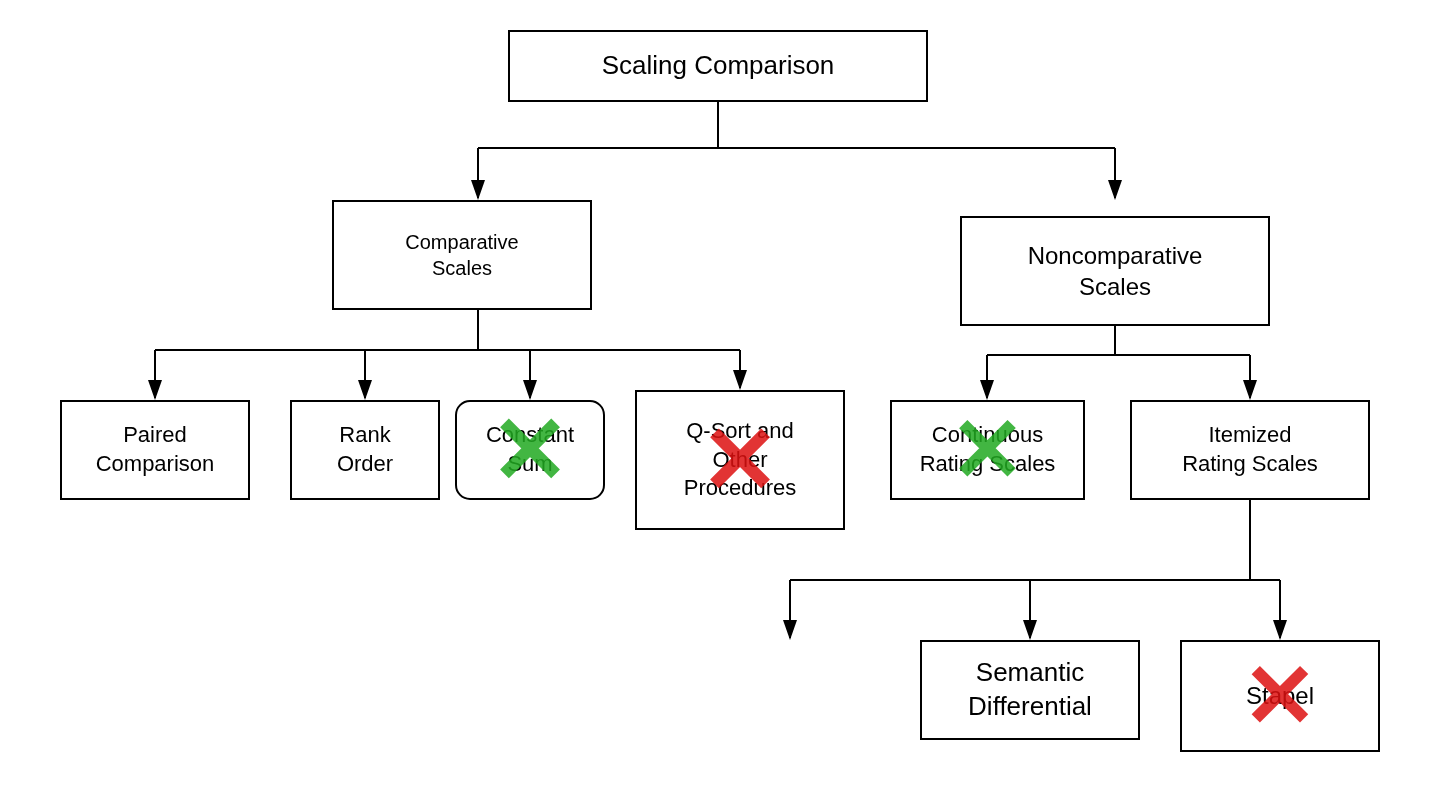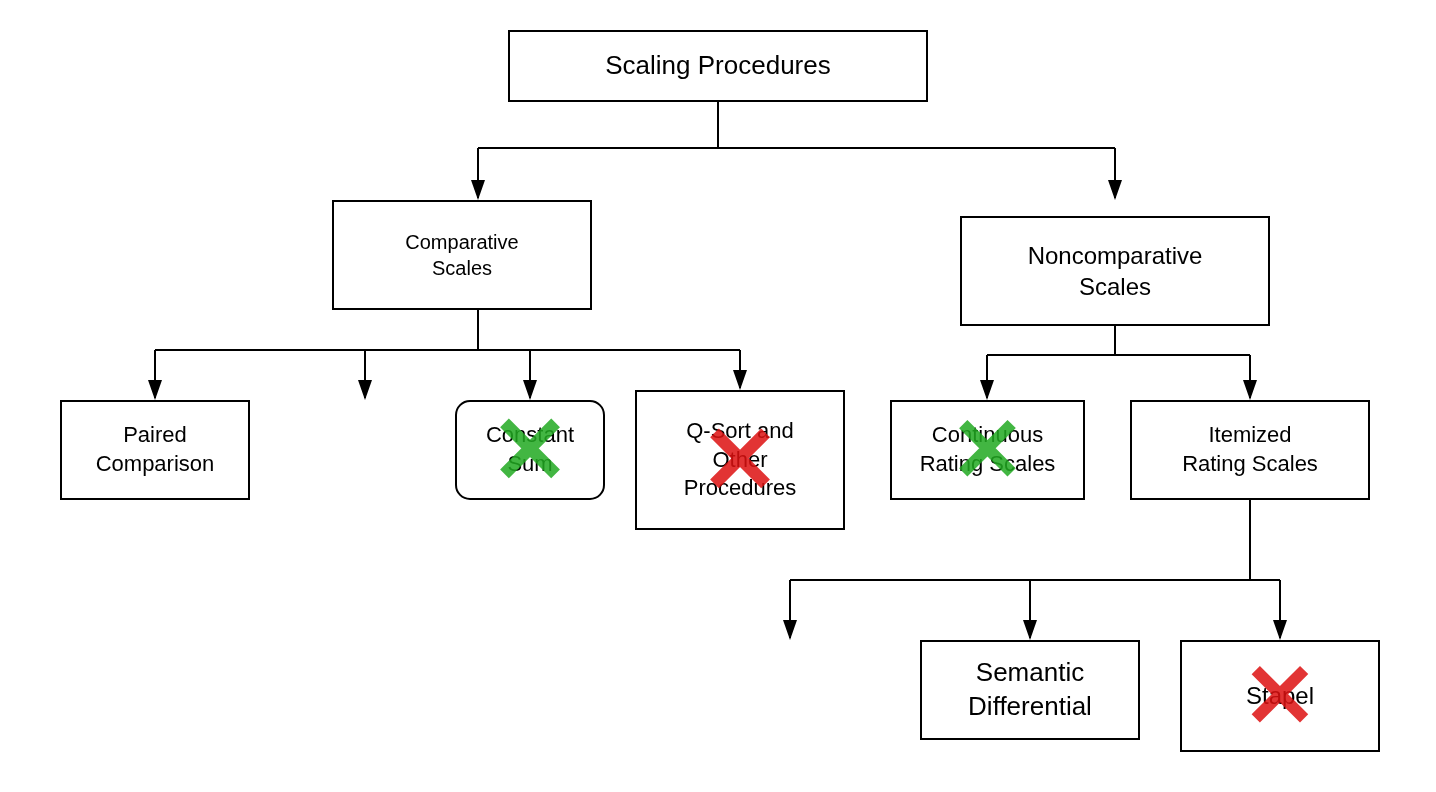--- a/index.html
+++ b/index.html
@@ -92,35 +92,38 @@
     <line x1="1250" y1="580" x2="790" y2="580" stroke="#000" stroke-width="2"></line>
     <line x1="790" y1="580" x2="790" y2="638" stroke="#000" stroke-width="2" marker-end="url(#arrow)"></line>
 
     <line x1="1030" y1="580" x2="1030" y2="638" stroke="#000" stroke-width="2" marker-end="url(#arrow)"></line>
 
     <line x1="1250" y1="580" x2="1280" y2="580" stroke="#000" stroke-width="2"></line>
     <line x1="1280" y1="580" x2="1280" y2="638" stroke="#000" stroke-width="2" marker-end="url(#arrow)"></line>
   </svg>
 
   <div class="node" style="left:508px; top:30px; width:420px; height:72px; font-size:26px;">
-    <span>Scaling Procedures</span>
+    <span>Scaling Comparison</span>
   </div>
 
   <div class="node" style="left:332px; top:200px; width:260px; height:110px; font-size:20px;">
     <span>Comparative<br>Scales</span>
   </div>
 
   <div class="node" style="left:960px; top:216px; width:310px; height:110px; font-size:24px;">
     <span>Noncomparative<br>Scales</span>
   </div>
 
   <div class="node" style="left:60px; top:400px; width:190px; height:100px; font-size:22px;">
     <span>Paired<br>Comparison</span>
   </div>
 
+  <div class="node" style="left:290px; top:400px; width:150px; height:100px; font-size:22px;">
+    <span>Rank<br>Order</span>
+  </div>
 
   <div class="node" style="left:455px; top:400px; width:150px; height:100px; font-size:22px; position:absolute;border-radius:15px;">
     <span>Constant<br>Sum</span>
 
     <span class="x-mark x-green" style="position:absolute; top:50%; left:50%; transform:translate(-50%,-50%); font-size:95px; opacity:0.85;">✕</span>
   </div>
 
   <div class="node" style="left:635px; top:390px; width:210px; height:140px; font-size:22px; position:absolute;">
     <span>Q-Sort and<br>Other<br>Procedures</span>
 

